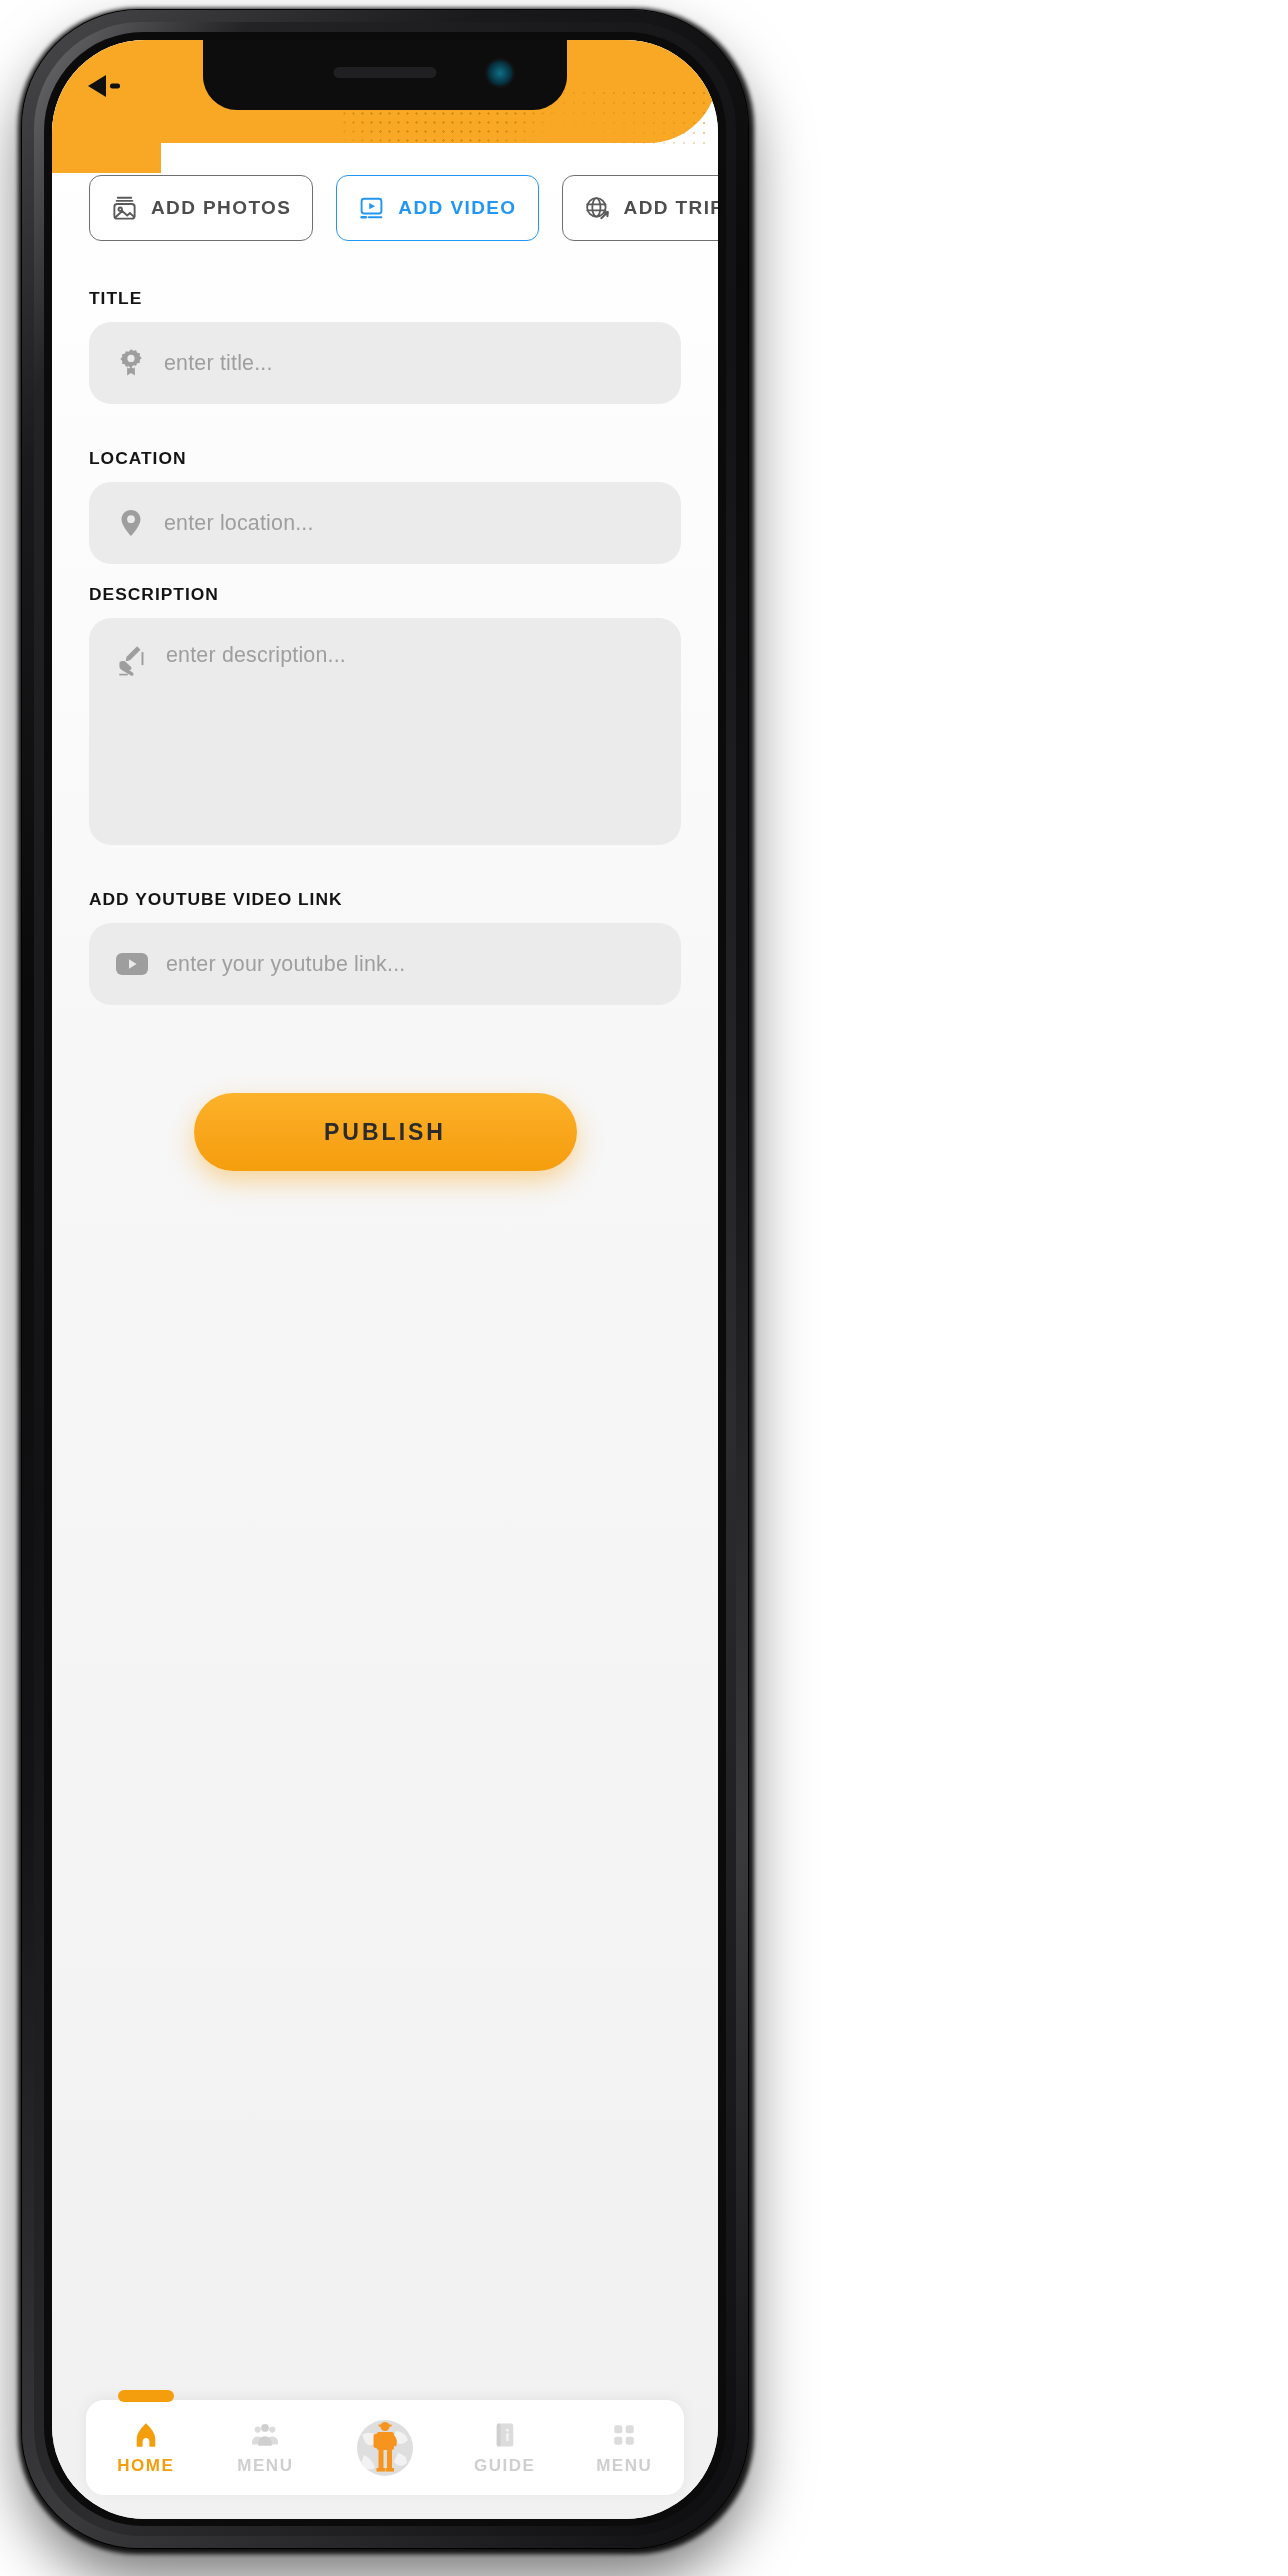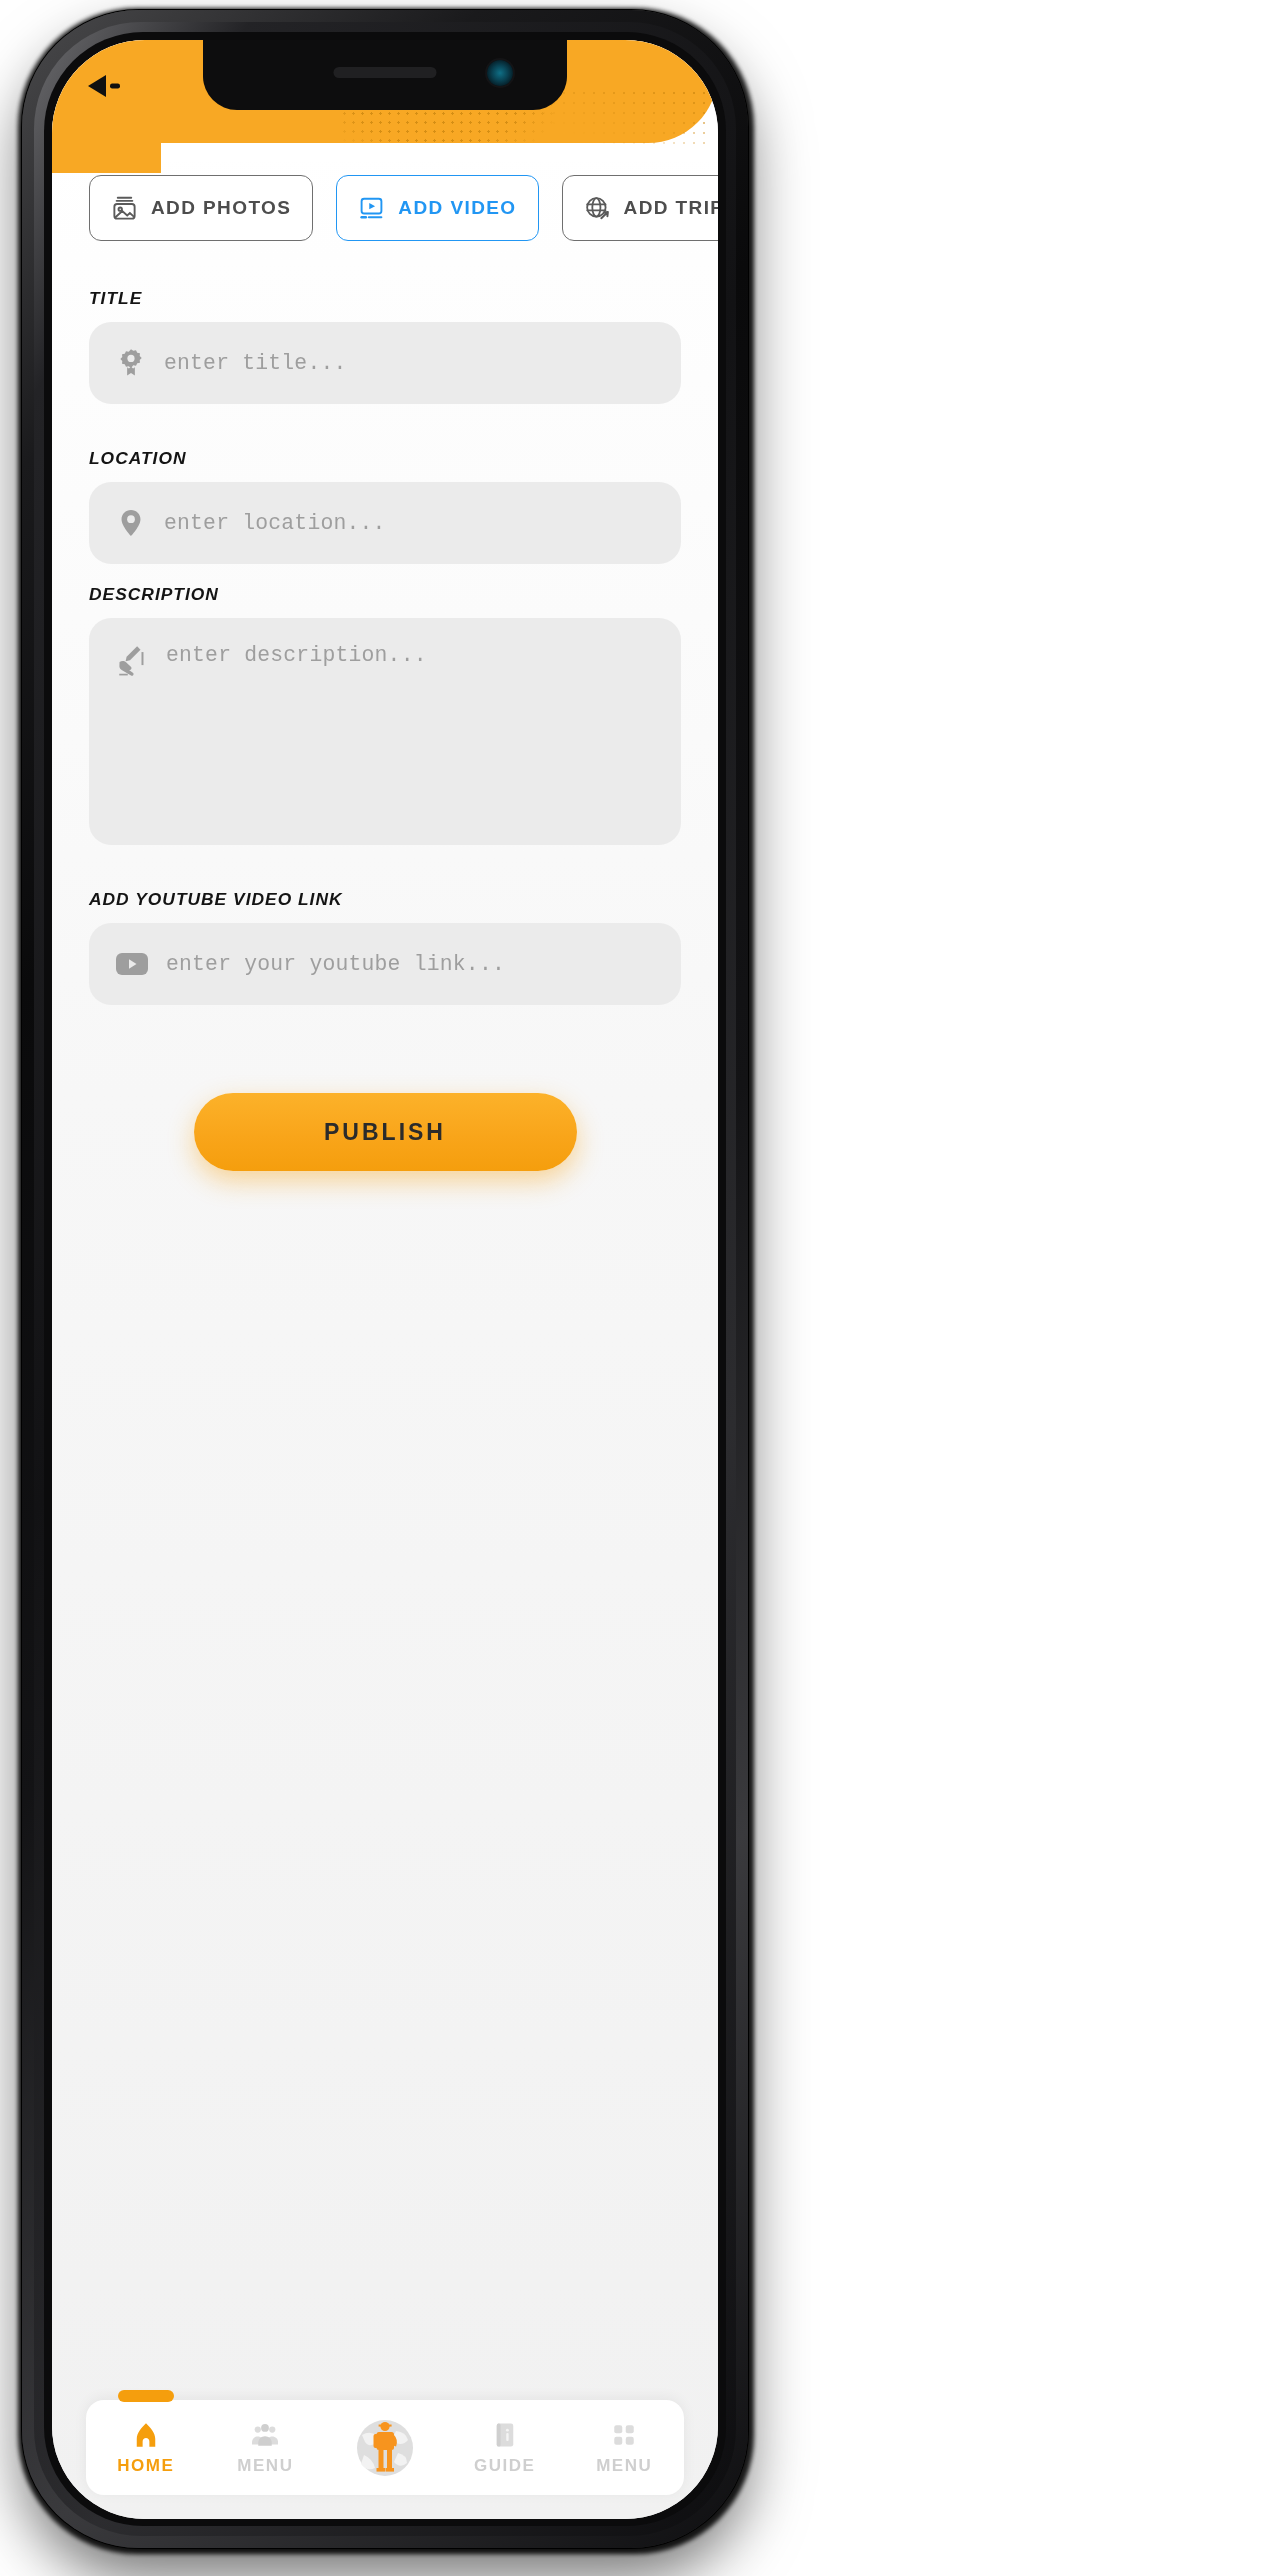--- a/index.html
+++ b/index.html
@@ -185,37 +185,35 @@
   .tab.active { border-color: #2196f3; }
   .tab.active .tab-label { color: #2196f3; }
 
   .field-group { padding: 0 37px; }
   .field-label {
     font-size: 17.4px;
     font-weight: 700;
     letter-spacing: 1px;
     color: #141414;
     margin-bottom: 13px;
-    font-style: italic;
   }
   .label-title { margin-top: 47px; }
   .label-location { margin-top: 44px; }
   .label-description { margin-top: 20px; }
   .label-youtube { margin-top: 44px; }
 
   .input-box {
     background: #ebebeb;
     border-radius: 22px;
     display: flex;
     align-items: center;
     gap: 17px;
     padding: 0 26px;
     height: 82px;
     cursor: text;
-    font-family: Liberation Mono, monospace;
   }
   .input-box.textarea {
     height: 227px;
     align-items: flex-start;
     padding-top: 25px;
   }
   .placeholder {
     font-size: 21.4px;
     color: #9e9e9e;
     letter-spacing: 0.2px;

